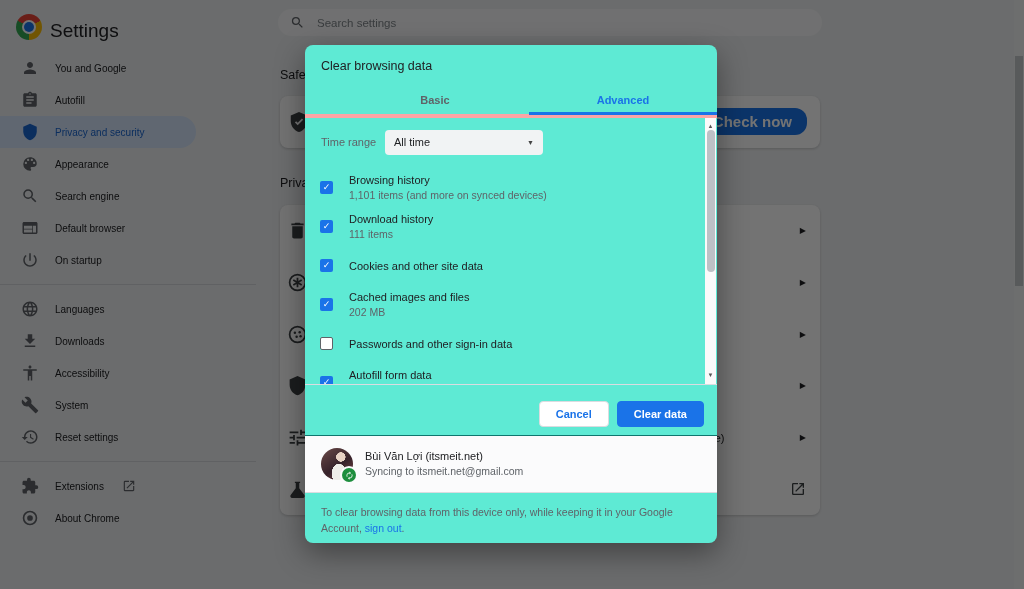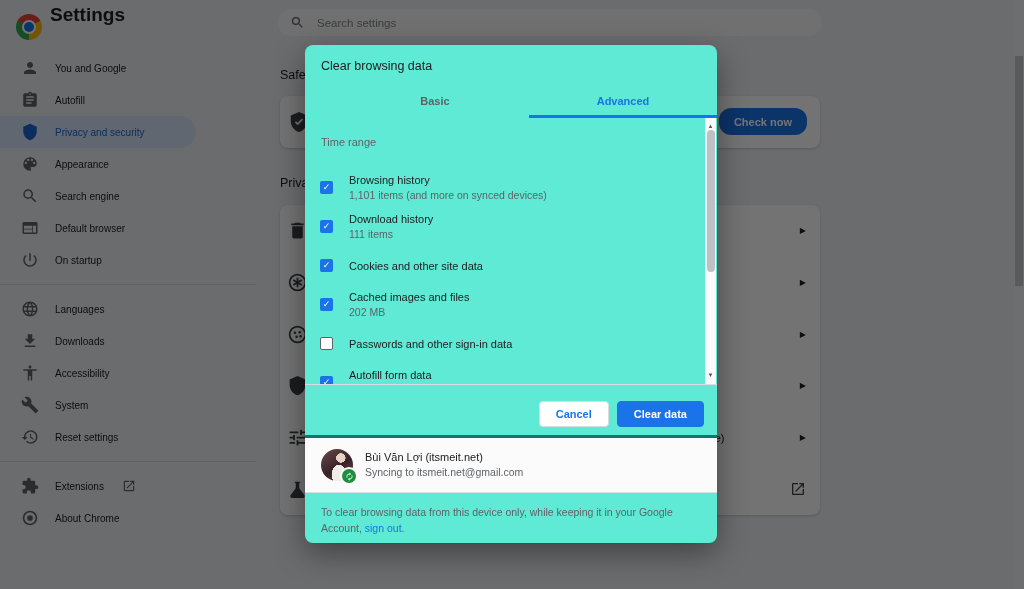--- a/index.html
+++ b/index.html
@@ -6,21 +6,21 @@
   *{box-sizing:border-box;}
   .stage{position:relative;width:1024px;height:589px;overflow:hidden;background:#eef0f2;}
 
   
   .page{position:absolute;inset:0;background:#eef0f2;}
   .app-header{position:absolute;top:0;left:0;right:0;height:56px;display:flex;align-items:center;}
   .chrome-logo{position:absolute;left:16px;top:14px;width:26px;height:26px;border-radius:50%;
     background:conic-gradient(from -60deg,#ea4335 0 120deg,#fbbc05 0 240deg,#34a853 0 360deg);}
   .chrome-logo::before{content:"";position:absolute;inset:6px;border-radius:50%;background:#fff;}
   .chrome-logo::after{content:"";position:absolute;inset:8px;border-radius:50%;background:#1a73e8;}
-  .app-title{position:absolute;left:50px;top:4px;font-size:19px;font-weight:700;color:#202124;}
+  .app-title{position:absolute;left:50px;top:20px;font-size:19px;font-weight:400;color:#202124;}
   .search-box{position:absolute;left:278px;top:9px;width:544px;height:27px;border-radius:14px;
     background:#f8f9fa;display:flex;align-items:center;padding:0 12px;gap:10px;}
   .search-box svg{width:15px;height:15px;color:#5f6368;flex:none;}
   .search-box input{border:none;outline:none;background:transparent;font-size:11.5px;color:#202124;width:100%;
     font-family:inherit;}
   .search-box input::placeholder{color:#80868b;}
 
   .sidebar{position:absolute;left:0;top:52px;width:256px;}
   .sb-item{position:relative;height:32px;display:flex;align-items:center;padding-left:21px;gap:16px;
     width:196px;border-radius:0 20px 20px 0;cursor:pointer;color:#202124;}
@@ -30,42 +30,42 @@
   .sb-trail{width:14px;height:14px;color:#5f6368;display:flex;margin-left:2px;}
   .sb-item.selected{background:#d4e4fb;color:#1a66d0;}
   .sb-item.selected .sb-ic{color:#1a66d0;}
   .sb-divider{height:1px;background:#d5d8db;margin:8px 0;width:256px;}
 
   .section-heading{position:absolute;font-size:12.5px;color:#202124;}
   .card{position:absolute;background:#fff;border-radius:8px;box-shadow:0 1px 3px rgba(0,0,0,.18);}
   #safety-card{left:280px;top:96px;width:540px;height:52px;}
   .safety-ic{position:absolute;left:8px;top:15px;width:22px;height:22px;color:#3c4043;}
   .check-now{position:absolute;right:13px;top:12px;height:27px;padding:0 15px;background:#1a73e8;color:#fff;
-    border:none;border-radius:12px;font-size:11px;font-weight:600;font-family:inherit;cursor:pointer;}
+    border:none;border-radius:12px;font-size:15px;font-weight:600;font-family:inherit;cursor:pointer;}
   #privacy-card{left:280px;top:205px;width:540px;height:310px;display:flex;flex-direction:column;}
   .pr-row{flex:1;display:flex;align-items:center;padding:0 14px 0 7px;position:relative;}
   .pr-ic{width:21px;height:21px;color:#3c4043;display:flex;}
   .pr-ic svg{width:100%;height:100%;}
   .pr-partial{position:absolute;left:431px;font-size:11px;color:#202124;}
   .pr-trail{margin-left:auto;display:flex;align-items:center;color:#202124;}
   .pr-trail.chev{font-size:8px;}
   .pr-trail.ext{width:16px;height:16px;color:#3c4043;}
   .pr-trail svg{width:100%;height:100%;}
 
   .page-scrollbar{position:absolute;right:0;top:0;bottom:0;width:10px;background:#f1f3f4;}
   .page-scrollbar .pthumb{position:absolute;left:1px;right:1px;top:56px;height:230px;background:#c4c7ca;}
 
   
   .overlay{position:absolute;inset:0;background:rgba(0,0,0,0.55);z-index:10;}
 
   
   .dialog{position:absolute;left:305px;top:45px;width:412px;height:498px;background:#5eead4;border-radius:8px;
     box-shadow:0 10px 30px rgba(0,0,0,.4);z-index:20;display:flex;flex-direction:column;overflow:hidden;}
   .dlg-title{height:40px;padding:14px 16px 0;font-size:12.5px;color:#202124;flex:none;}
-  .dlg-tabs{height:33px;display:flex;border-bottom:1px solid #fca5a5;flex:none;padding-left:36px;}
+  .dlg-tabs{height:33px;display:flex;border-bottom:4px solid #fca5a5;flex:none;padding-left:36px;}
   .tab{flex:1;display:flex;align-items:center;justify-content:center;font-size:11px;font-weight:600;
     color:#5f6368;position:relative;cursor:pointer;}
   .tab.active{color:#1a73e8;}
   .tab.active::after{content:"";position:absolute;left:0;right:0;bottom:-1px;height:3px;background:#1a73e8;}
 
   .dlg-body{height:266px;flex:none;position:relative;overflow:hidden;padding:9px 28px 0 15px;}
   .time-row{height:30px;display:flex;align-items:center;margin-left:1px;}
   .time-label{font-size:11px;color:#5f6368;width:64px;flex:none;}
   .time-select{width:158px;height:25px;background:#f1f3f4;border-radius:4px;display:flex;align-items:center;
     justify-content:space-between;padding:0 9px;cursor:pointer;}
@@ -85,21 +85,21 @@
     font-size:6px;color:#555;cursor:pointer;}
   .sbtn.up{top:2px;} .sbtn.down{bottom:4px;}
   .sthumb{position:absolute;left:1.5px;width:8px;top:12px;height:142px;background:#bdc1c6;border-radius:4px;cursor:pointer;}
 
   .dlg-buttons{height:51px;flex:none;border-top:1px solid #dadce0;display:flex;align-items:center;
     justify-content:flex-end;gap:8px;padding:0 13px;}
   .btn{height:26px;border-radius:4px;font-size:11px;font-weight:600;font-family:inherit;cursor:pointer;padding:0 16px;margin-top:8px;}
   .btn.secondary{background:#fff;border:1px solid #dadce0;color:#1a73e8;}
   .btn.primary{background:#1a73e8;border:1px solid #1a73e8;color:#fff;}
 
-  .dlg-account{height:57px;flex:none;border-top:3px solid #0f766e;background:#fbfbfc;display:flex;
+  .dlg-account{height:57px;flex:none;border-top:1px solid #0f766e;background:#fbfbfc;display:flex;
     align-items:center;gap:12px;padding:0 16px;}
   .avatar{position:relative;width:32px;height:32px;border-radius:50%;flex:none;
     background:
       radial-gradient(circle at 62% 28%, #e8d2c4 0 15%, rgba(0,0,0,0) 16%),
       radial-gradient(ellipse 38% 52% at 56% 80%, #efece8 0 58%, rgba(0,0,0,0) 60%),
       linear-gradient(145deg,#6b4a48 0%,#36222a 55%,#7c4444 100%);}
   .sync-badge{position:absolute;right:-3px;bottom:-2px;width:14px;height:14px;border-radius:50%;
     background:#1e8e3e;box-shadow:0 0 0 2px #fbfbfc;display:flex;align-items:center;justify-content:center;color:#fff;}
   .sync-badge svg{width:9px;height:9px;}
   .acc-name{font-size:11px;color:#202124;line-height:15px;}
@@ -354,20 +354,24 @@
           <span>Basic</span>
         </div>
       <div class="tab active">
           <span>Advanced</span>
         </div>
     </div>
 
     <div class="dlg-body">
       <div class="time-row">
         <span class="time-label">Time range</span>
+        <div class="time-select">
+          <span class="time-value">All time</span>
+          <span class="caret">▼</span>
+        </div>
       </div>
       <div class="check-list">
           <div class="chk-row">
     <div class="chk-box checked">✓</div>
     <div class="chk-text">
       <div class="chk-label">Browsing history</div>
       <div class="chk-detail">1,101 items (and more on synced devices)</div>
     </div>
   </div>
           <div class="chk-row">

